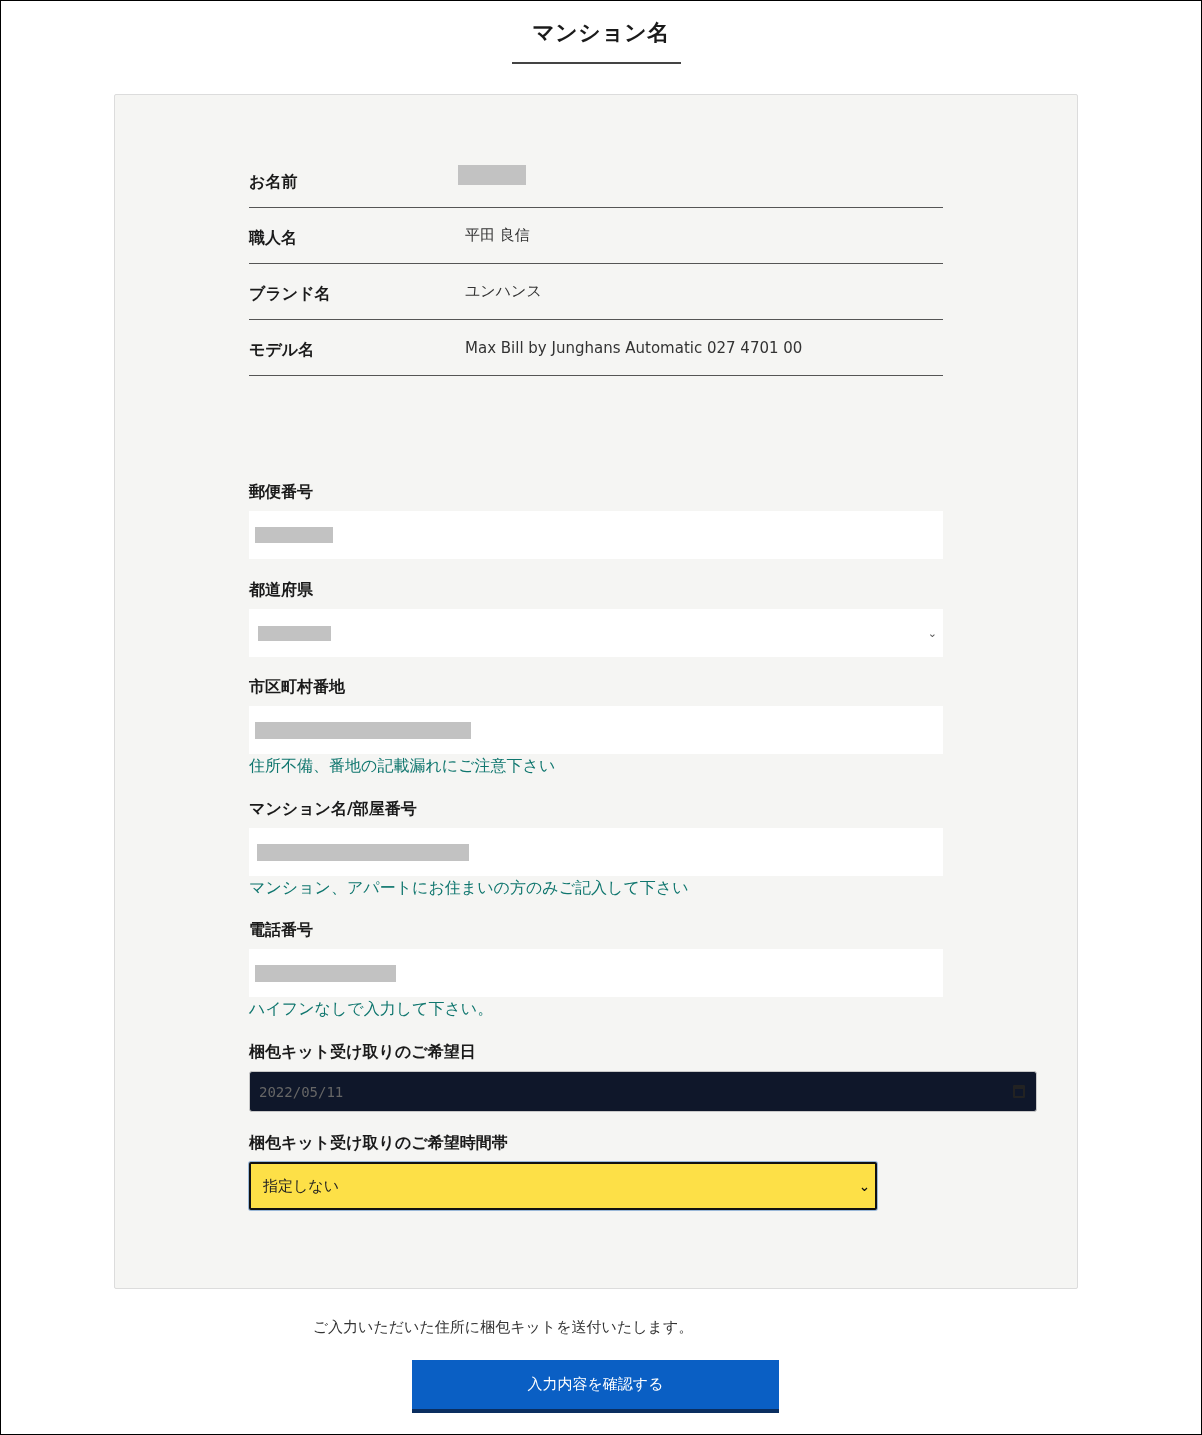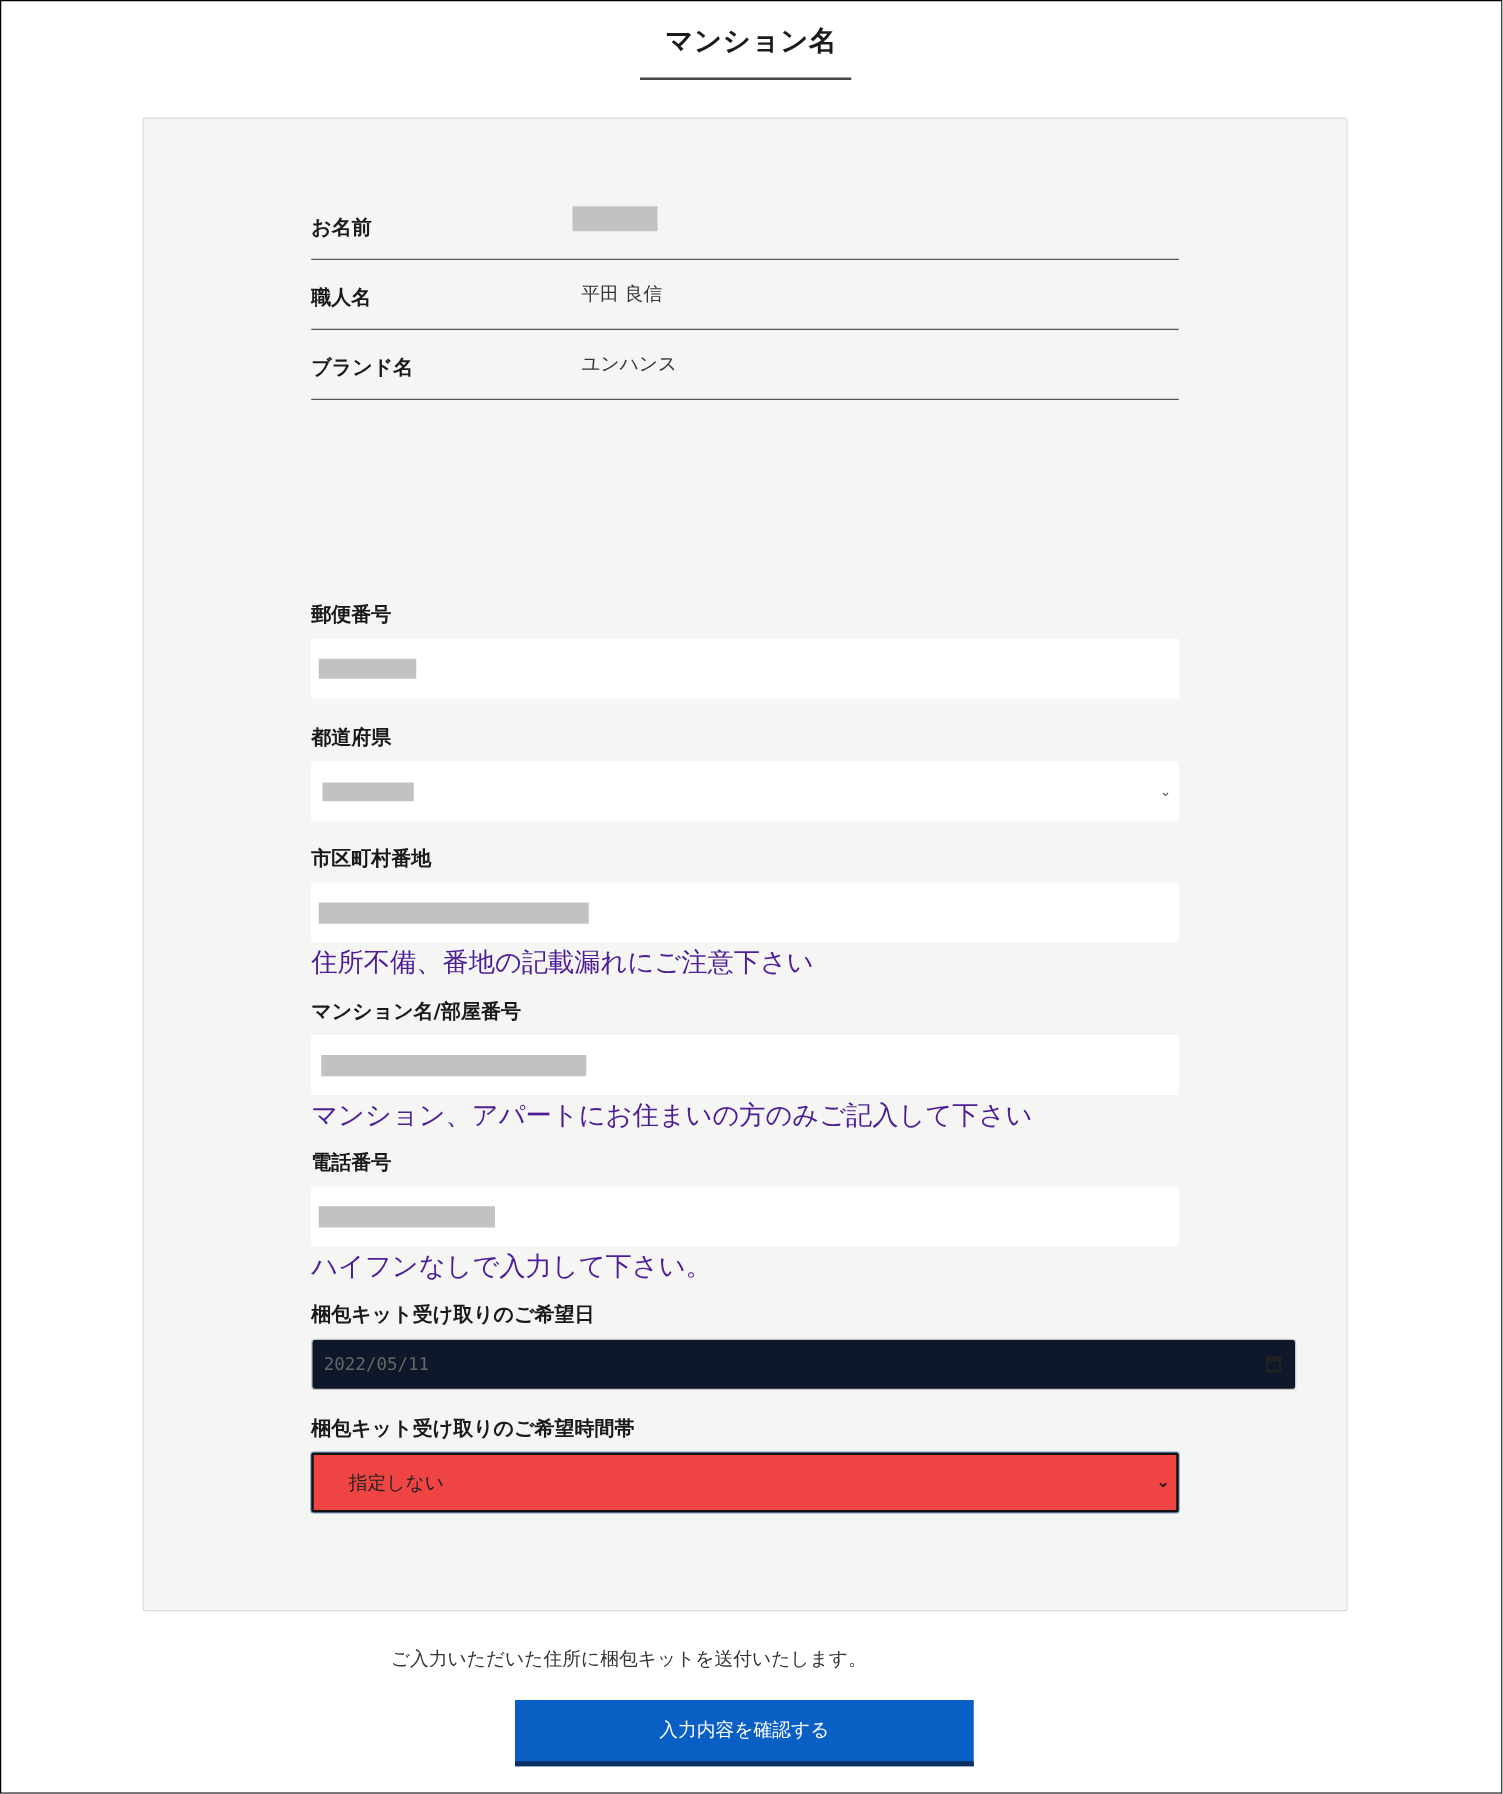--- a/index.html
+++ b/index.html
@@ -37,41 +37,41 @@
   .redact { display: inline-block; background: #c2c2c2; }
 
   .field-label {
     position: absolute; left: 249px; font-size: 16px; font-weight: bold; color: #1a1a1a;
   }
   .field-input {
     position: absolute; left: 249px; width: 694px; height: 48px; background: #fff;
     border: none; display: flex; align-items: center;
   }
   .field-hint {
-    position: absolute; left: 249px; font-size: 21px; color: #4c1d95;
+    position: absolute; left: 249px; font-size: 16px; color: #0f766e;
   }
   .chev {
     position: absolute; right: 6px; top: 50%; transform: translateY(-50%);
     font-size: 11px; color: #555;
   }
   .date-input {
     position: absolute; left: 249px; top: 1071px; width: 788px; height: 41px;
     background: #0f172a; border: 1px solid #c8c8c8; border-radius: 3px;
     display: flex; align-items: center; padding-left: 9px;
     font-family: "DejaVu Sans Mono", "Liberation Mono", monospace; font-size: 14px; color: #666;
   }
   .cal-icon {
     position: absolute; right: 11px; top: 13px; width: 12px; height: 13px;
     border: 2px solid #222; border-top-width: 4px; border-radius: 1px;
   }
   .time-select {
-    position: absolute; left: 249px; top: 1162px; width: 694px; height: 48px;
-    background: #ef4444; border: 2px solid #111; border-radius: 2px;
+    position: absolute; left: 249px; top: 1162px; width: 628px; height: 48px;
+    background: #fde047; border: 2px solid #111; border-radius: 2px;
     box-shadow: 0 0 0 1px #9ab8d8;
-    display: flex; align-items: center; padding-left: 28px; font-size: 15px; color: #222;
+    display: flex; align-items: center; padding-left: 12px; font-size: 15px; color: #222;
   }
   .time-chev {
     position: absolute; right: 5px; top: 50%; transform: translateY(-50%);
     font-size: 13px; color: #111; font-weight: bold;
   }
   .notice {
     position: absolute; left: 0; width: 1006px; top: 1318px; text-align: center;
     font-size: 15px; color: #333;
   }
   .confirm-btn {
@@ -98,20 +98,24 @@
       <span class="redact" style="width:68px;height:20px;margin-left:-7px;margin-top:-12px;"></span>
     </span>
   </div>
   <div class="info-row">
     <span class="info-label">職人名</span>
     <span class="info-value">平田 良信</span>
   </div>
   <div class="info-row">
     <span class="info-label">ブランド名</span>
     <span class="info-value">ユンハンス</span>
+  </div>
+  <div class="info-row">
+    <span class="info-label">モデル名</span>
+    <span class="info-value">Max Bill by Junghans Automatic 027 4701 00</span>
   </div>
 </div>
 
 <label class="field-label" style="top:482px;">郵便番号</label>
 <div class="field-input" style="top:511px;">
   <span class="redact" style="width:78px;height:16px;margin-left:6px;"></span>
 </div>
 
 <label class="field-label" style="top:580px;">都道府県</label>
 <div class="field-input" style="top:609px;">

